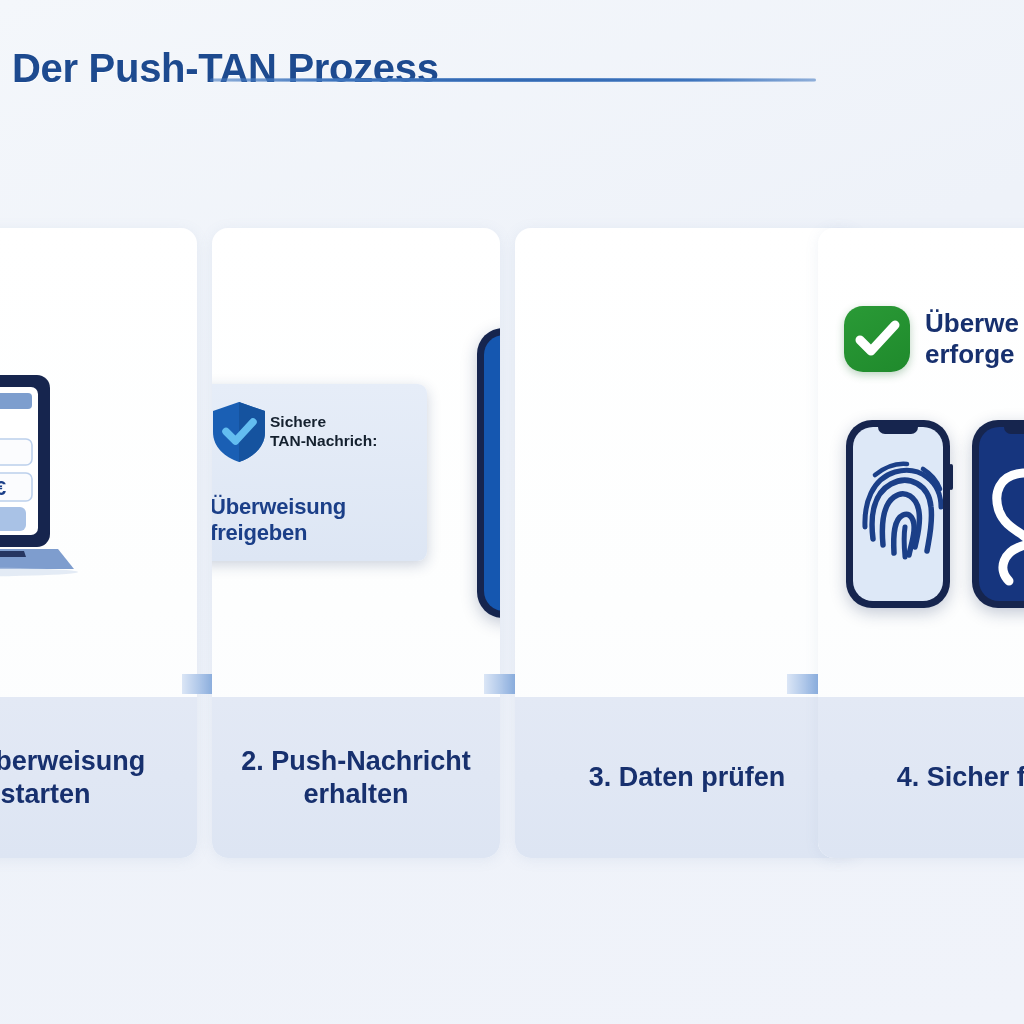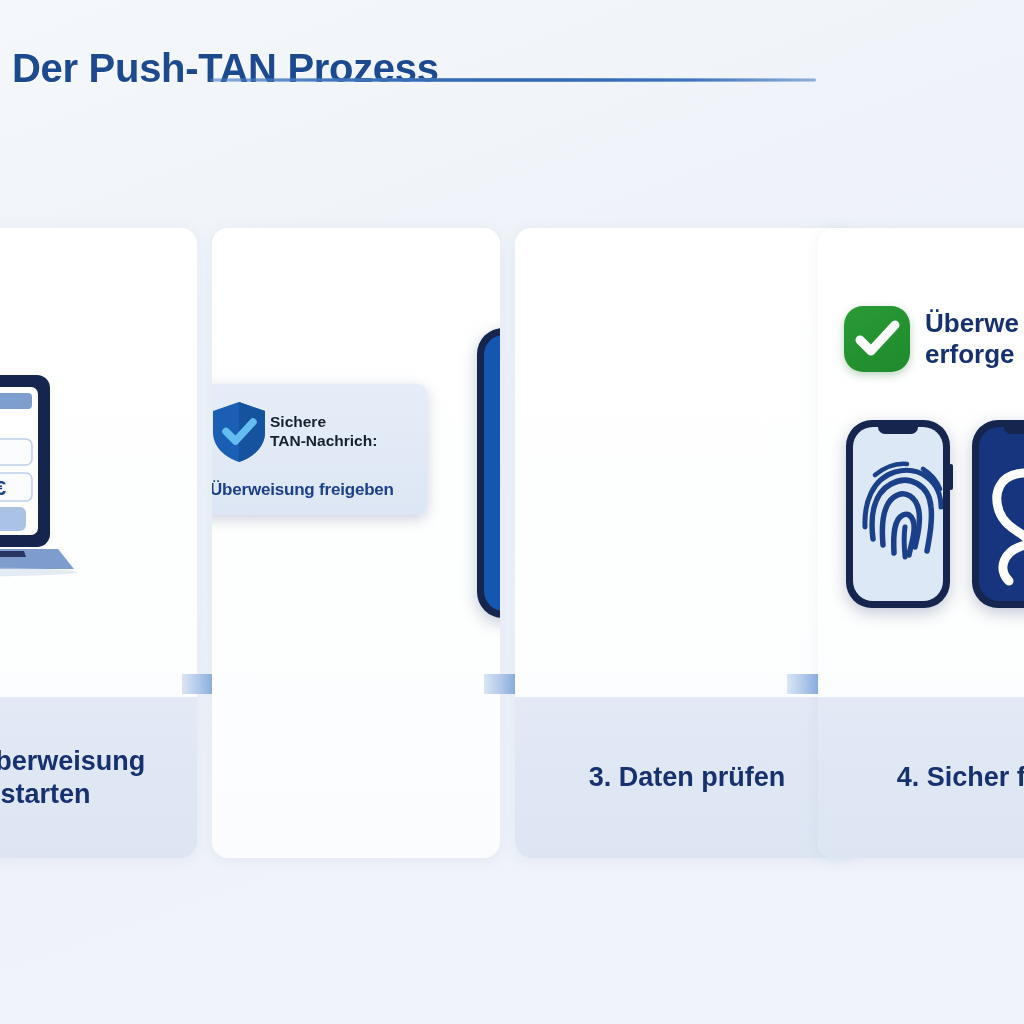--- a/index.html
+++ b/index.html
@@ -72,21 +72,21 @@
   #phone-2 { left:265px; top:100px; width:170px; height:290px; }
   #phone-2 .phone-screen { background:#1557b0; }
   #notif-card {
     position:absolute; left:-17px; top:156px; width:232px;
     background:linear-gradient(180deg,#e6edf8 0%,#dde6f4 100%);
     border-radius:9px; box-shadow:0 4px 14px rgba(30,55,105,0.22);
     padding:16px 15px 15px 15px;
   }
   #notif-top { display:flex; align-items:center; gap:2px; }
   #notif-title { font-size:15.5px; font-weight:bold; color:#14202e; line-height:1.22; white-space:pre-line; }
-  #notif-body { margin-top:16px; font-size:17px; font-weight:bold; color:#1b3f88; letter-spacing:-0.2px; }
+  #notif-body { margin-top:30px; font-size:22px; font-weight:bold; color:#1b3f88; letter-spacing:-0.2px; }
 
   
   #success-row { position:absolute; left:26px; top:78px; display:flex; align-items:center; gap:15px; }
   #success-icon {
     width:66px; height:66px; border-radius:19px;
     background:linear-gradient(150deg,#2a9a36 0%,#1f8a2c 100%);
     box-shadow:0 3px 9px rgba(30,110,45,0.3);
     position:relative; flex:none;
   }
   #success-text { font-size:26px; font-weight:bold; color:#17306e; line-height:1.2; white-space:pre-line; }
@@ -158,20 +158,24 @@
             <path d="M29 2 L55 11 V32 C55 47 43 57.5 29 62 C15 57.5 3 47 3 32 V11 Z" fill="#1a5fb4"></path>
             <path d="M29 2 L55 11 V32 C55 47 43 57.5 29 62 V2 Z" fill="#15539f"></path>
             <path d="M16 31.5 L25.5 41 L43 22" stroke="#63bdf0" stroke-width="7.5" fill="none" stroke-linecap="round" stroke-linejoin="round"></path>
           </svg>
           <div id="notif-title">Sichere
 TAN-Nachrich:</div>
         </div>
         <div id="notif-body">Überweisung freigeben</div>
       </div>
     </div>
+    <div class="card-label">
+      <div class="card-label-text">2. Push-Nachricht
+erhalten</div>
+    </div>
   </div>
 
   <svg class="arrow" id="arrow-2" viewBox="0 0 68 62">
     <path d="M0 21 L38 21 L38 2 L68 31 L38 60 L38 41 L0 41 Z" fill="url(#ag1)"></path>
   </svg>
 
   <div class="card" id="card-3">
     <div class="card-art">
       
     </div>

